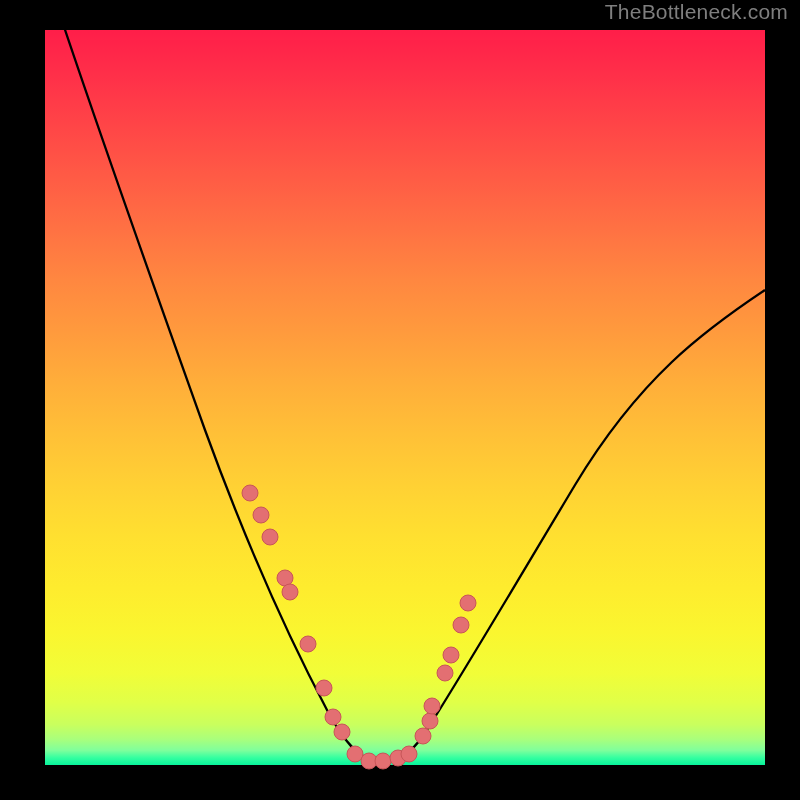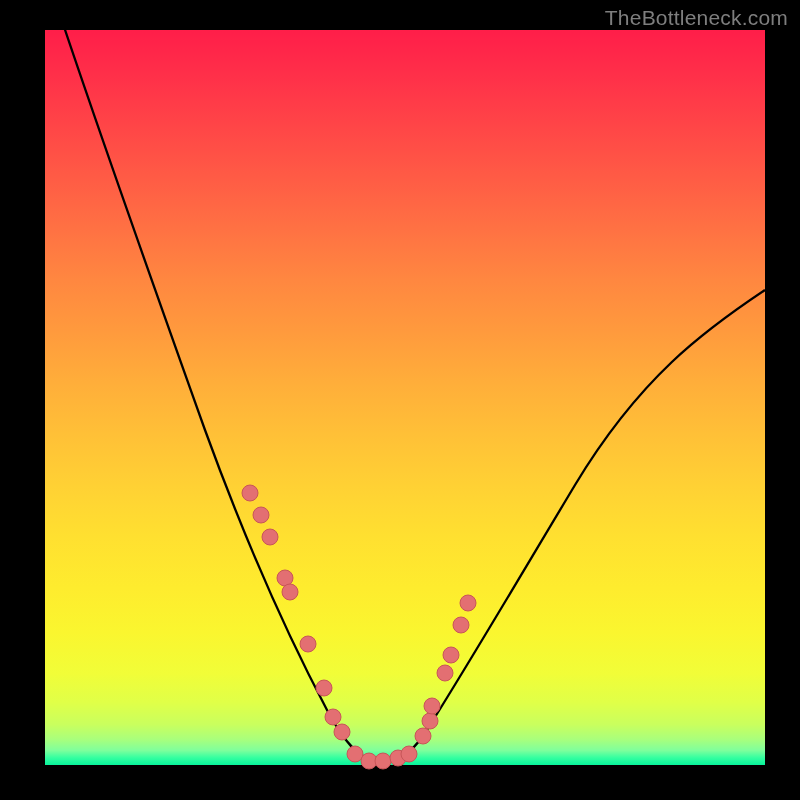--- a/index.html
+++ b/index.html
@@ -49,21 +49,21 @@
       #e0ff48 91.5%,
       #c9ff5e 94.5%,
       #a9ff7c 96.5%,
       #7fff9c 98%,
       #35ffa0 99%,
       #08f39b 100%
     );
   }
   .watermark {
     position: absolute;
-    top: 6px;
+    top: 0;
     right: 12px;
     color: #7e7e7e;
     font-size: 21px;
     font-weight: 500;
     letter-spacing: 0.2px;
   }
   svg.curve {
     position: absolute;
     left: 0;
     top: 0;

